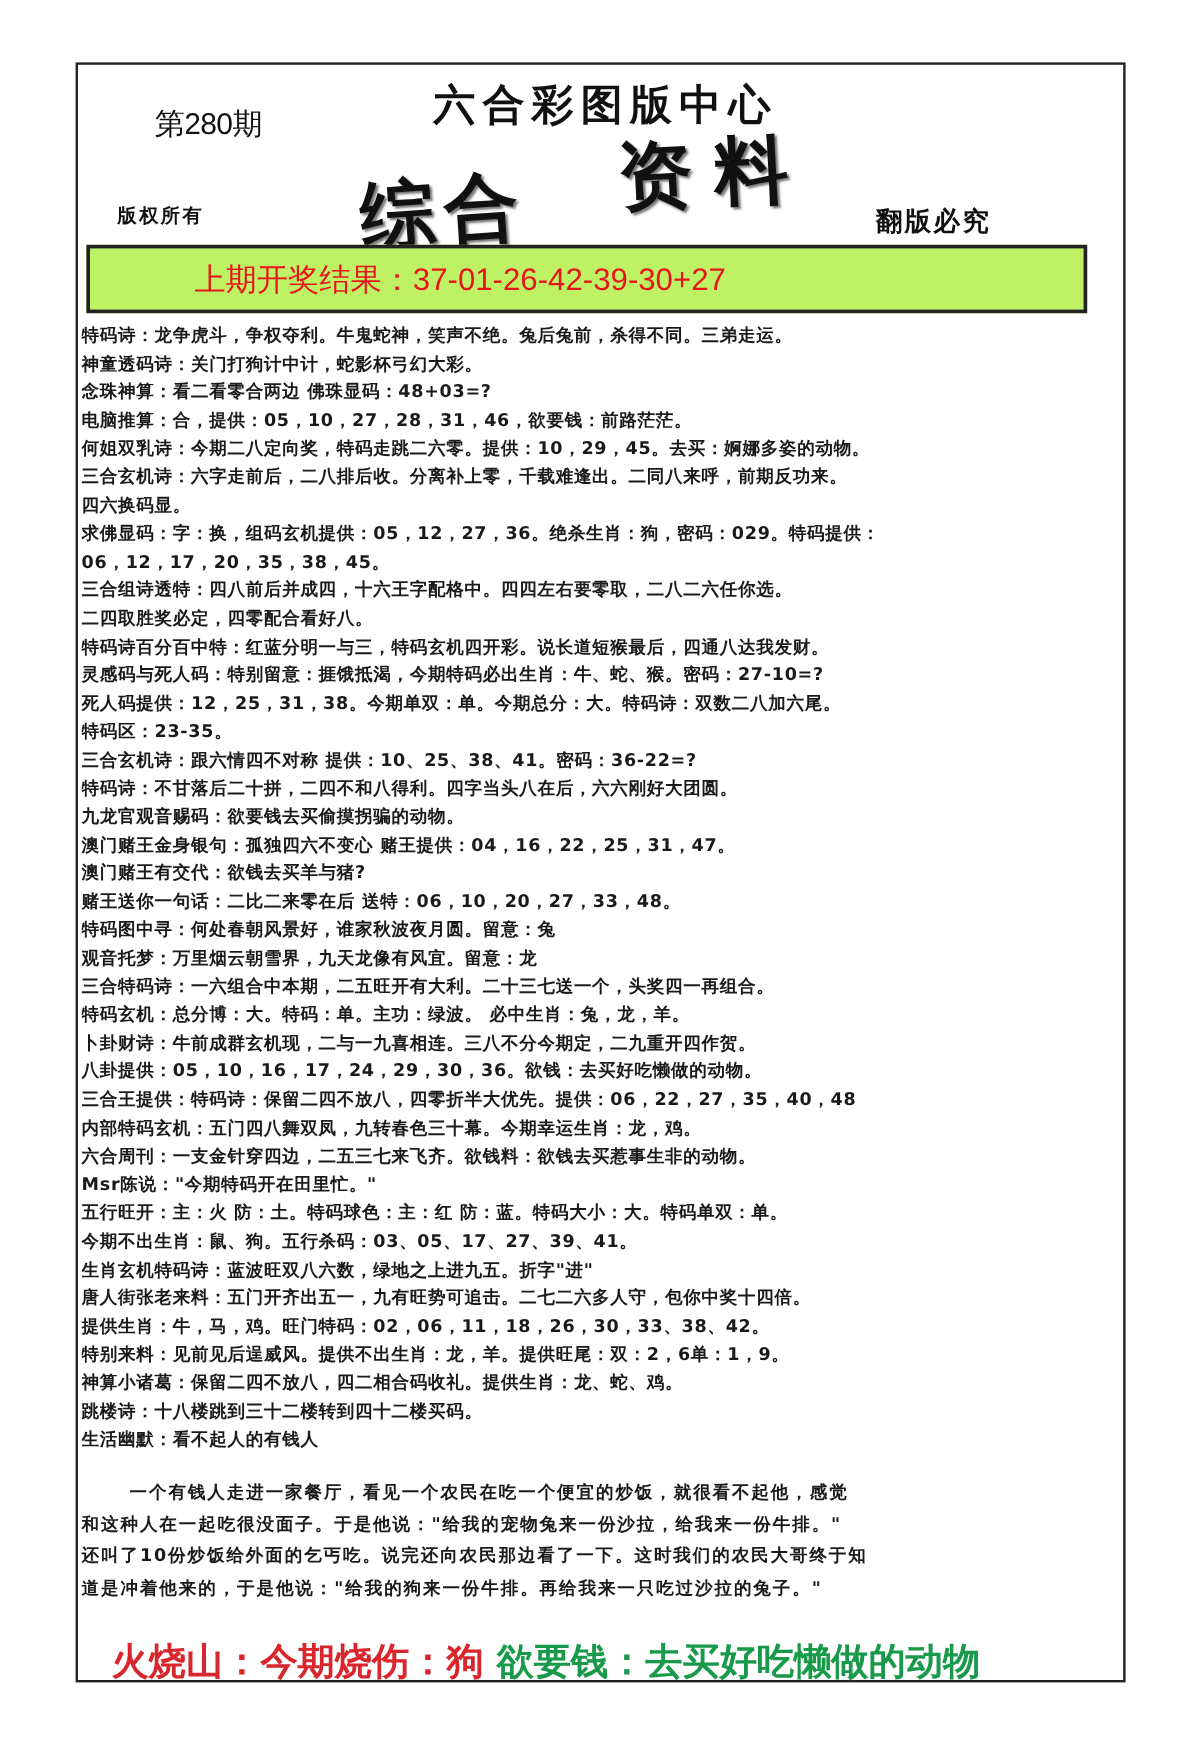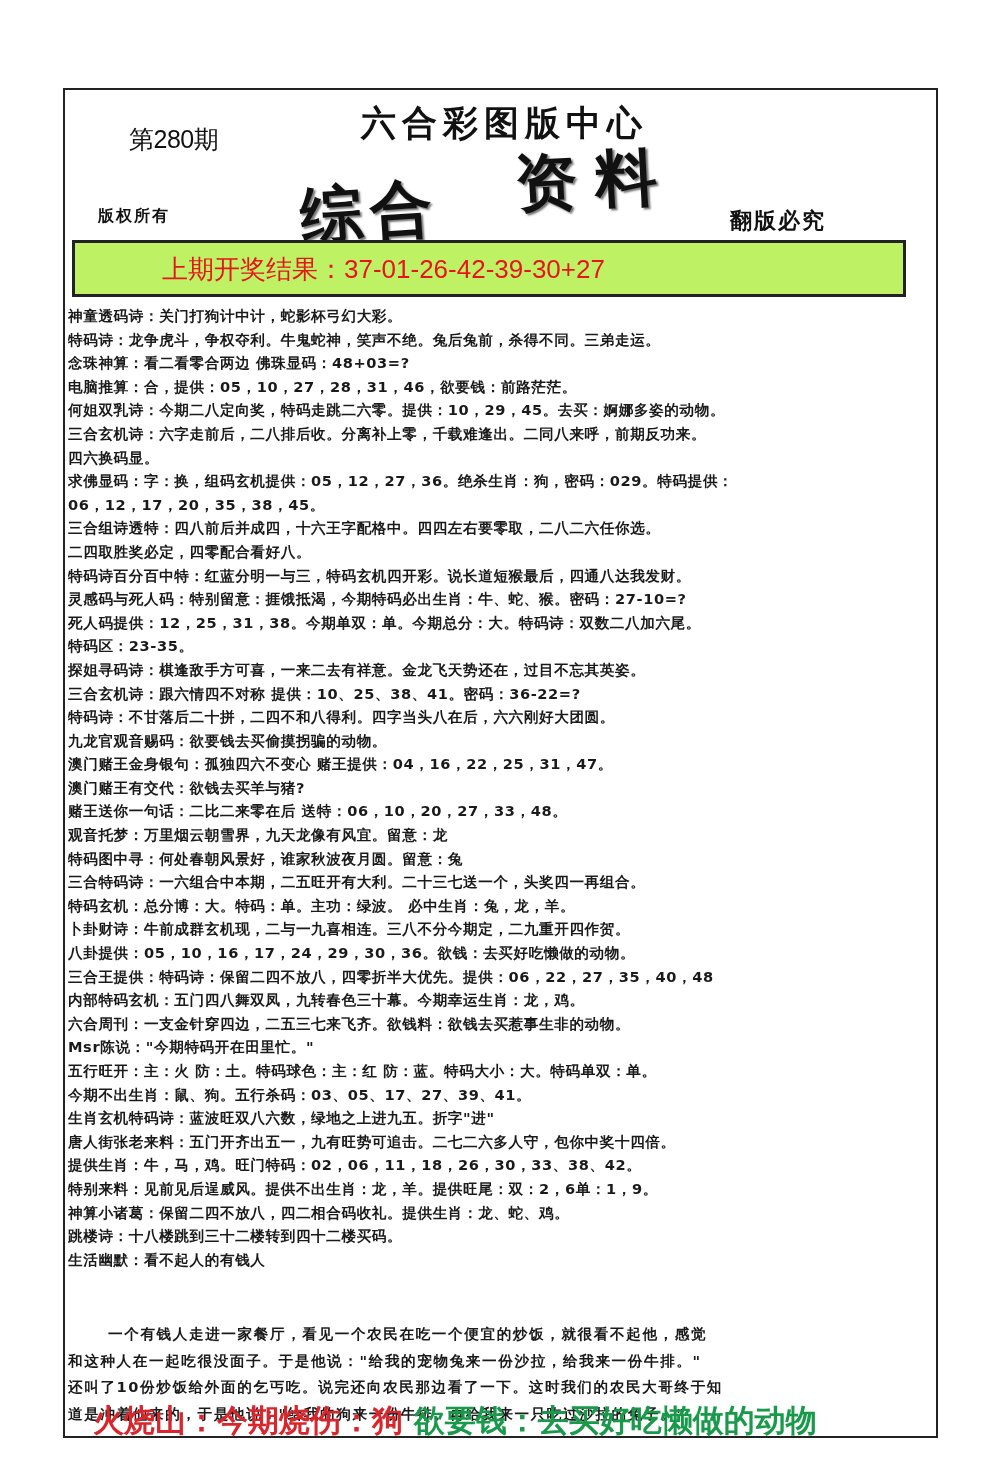--- a/index.html
+++ b/index.html
@@ -1,39 +1,39 @@
 <!DOCTYPE html>
 <html><head>
 <meta charset="utf-8">
 <style>
   html, body { margin:0; padding:0; background:#ffffff; }
   body { width:984px; height:1457px; position:relative; overflow:hidden;
          font-family:"DejaVu Sans", "Liberation Sans", sans-serif; color:#111; }
   .sheet { position:absolute; left:63px; top:52px; width:875px; height:1350px;
-           border:2px solid #222; box-sizing:border-box; background:#fff;margin-top:36px; }
+           border:2px solid #222; box-sizing:border-box; background:#fff; }
   .issue { position:absolute; left:64px; top:33px; font-size:25px; color:#111;
            font-family:"Liberation Sans", sans-serif; letter-spacing:-0.5px; }
   .org-title { position:absolute; left:296px; top:10px; font-size:35px; font-weight:bold;
                letter-spacing:6px; color:#111; font-family:"DejaVu Sans", sans-serif; }
   .big-zong { position:absolute; left:235px; top:80px; font-size:62px; font-weight:bold;
               color:#111; letter-spacing:8px; text-shadow:2px 2px 2px #777;
               font-family:"DejaVu Serif", serif; transform:rotate(-4deg); }
   .big-zi { position:absolute; left:450px; top:48px; font-size:62px; font-weight:bold;
             color:#111; letter-spacing:18px; text-shadow:2px 2px 2px #777;
             font-family:"DejaVu Serif", serif; transform:rotate(-3deg); }
   .copy-left { position:absolute; left:33px; top:116px; font-size:16px; font-weight:bold; letter-spacing:2px; }
   .copy-right { position:absolute; left:665px; top:116px; font-size:22px; font-weight:bold; letter-spacing:2px; }
   .result-box { position:absolute; left:7px; top:150px; width:834px; height:57px;
                 border:3px solid #222; box-sizing:border-box; background:#bef264; }
   .result-text { position:absolute; left:87px; top:9px; font-size:26px; color:#e8141c;
                  font-family:"Liberation Sans", sans-serif; white-space:nowrap; }
   .lines { position:absolute; left:3px; top:214px; width:840px; }
   .line { font-size:14.6px; line-height:23.6px; height:23.6px; white-space:nowrap;
           font-weight:bold; color:#1a1a1a; letter-spacing:0.6px; overflow:hidden; }
-  .story { position:absolute; left:3px; top:1231px; width:835px; }
+  .story { position:absolute; left:3px; top:1177px; width:835px; }
   .story p { margin:0; font-size:14.6px; line-height:26.5px; white-space:nowrap;
              font-weight:bold; color:#1a1a1a; letter-spacing:1.6px; }
   .story p.first { text-indent:40px; }
   .banner { position:absolute; left:28px; top:1310px; white-space:nowrap;
             font-size:31px; font-weight:bold; font-family:"DejaVu Serif", serif; letter-spacing:0px; }
   .banner .red { color:#d8262c; }
   .banner .green { color:#199a4a; }
 </style>
 </head>
 <body>
@@ -44,44 +44,43 @@
   <div class="big-zi">资料</div>
   <div class="big-zong">综合</div>
   <div class="copy-left">版权所有</div>
   <div class="copy-right">翻版必究</div>
 
   <div class="result-box">
     <div class="result-text"><span>上期开奖结果：</span><span>37-01-26-42-39-30+27</span></div>
   </div>
 
   <div class="lines" id="lines">
+      <div class="line">特码诗：龙争虎斗，争权夺利。牛鬼蛇神，笑声不绝。兔后兔前，杀得不同。三弟走运。</div>
       <div class="line">神童透码诗：关门打狗计中计，蛇影杯弓幻大彩。</div>
-      <div class="line">特码诗：龙争虎斗，争权夺利。牛鬼蛇神，笑声不绝。兔后兔前，杀得不同。三弟走运。</div>
       <div class="line">念珠神算：看二看零合两边 佛珠显码：48+03=?</div>
       <div class="line">电脑推算：合，提供：05，10，27，28，31，46，欲要钱：前路茫茫。</div>
       <div class="line">何姐双乳诗：今期二八定向奖，特码走跳二六零。提供：10，29，45。去买：婀娜多姿的动物。</div>
       <div class="line">三合玄机诗：六字走前后，二八排后收。分离补上零，千载难逢出。二同八来呼，前期反功来。</div>
       <div class="line">四六换码显。</div>
       <div class="line">求佛显码：字：换，组码玄机提供：05，12，27，36。绝杀生肖：狗，密码：029。特码提供：</div>
       <div class="line">06，12，17，20，35，38，45。</div>
       <div class="line">三合组诗透特：四八前后并成四，十六王字配格中。四四左右要零取，二八二六任你选。</div>
       <div class="line">二四取胜奖必定，四零配合看好八。</div>
       <div class="line">特码诗百分百中特：红蓝分明一与三，特码玄机四开彩。说长道短猴最后，四通八达我发财。</div>
       <div class="line">灵感码与死人码：特别留意：捱饿抵渴，今期特码必出生肖：牛、蛇、猴。密码：27-10=?</div>
       <div class="line">死人码提供：12，25，31，38。今期单双：单。今期总分：大。特码诗：双数二八加六尾。</div>
       <div class="line">特码区：23-35。</div>
-      <div class="line">探姐寻码诗：棋逢敌手方可喜，一来二去有祥意。金龙飞天势还在，过目不忘其英姿。</div>
       <div class="line">三合玄机诗：跟六情四不对称 提供：10、25、38、41。密码：36-22=?</div>
       <div class="line">特码诗：不甘落后二十拼，二四不和八得利。四字当头八在后，六六刚好大团圆。</div>
       <div class="line">九龙官观音赐码：欲要钱去买偷摸拐骗的动物。</div>
       <div class="line">澳门赌王金身银句：孤独四六不变心 赌王提供：04，16，22，25，31，47。</div>
       <div class="line">澳门赌王有交代：欲钱去买羊与猪?</div>
       <div class="line">赌王送你一句话：二比二来零在后 送特：06，10，20，27，33，48。</div>
+      <div class="line">特码图中寻：何处春朝风景好，谁家秋波夜月圆。留意：兔</div>
       <div class="line">观音托梦：万里烟云朝雪界，九天龙像有风宜。留意：龙</div>
-      <div class="line">特码图中寻：何处春朝风景好，谁家秋波夜月圆。留意：兔</div>
       <div class="line">三合特码诗：一六组合中本期，二五旺开有大利。二十三七送一个，头奖四一再组合。</div>
       <div class="line">特码玄机：总分博：大。特码：单。主功：绿波。  必中生肖：兔，龙，羊。</div>
       <div class="line">卜卦财诗：牛前成群玄机现，二与一九喜相连。三八不分今期定，二九重开四作贺。</div>
       <div class="line">八卦提供：05，10，16，17，24，29，30，36。欲钱：去买好吃懒做的动物。</div>
       <div class="line">三合王提供：特码诗：保留二四不放八，四零折半大优先。提供：06，22，27，35，40，48</div>
       <div class="line">内部特码玄机：五门四八舞双凤，九转春色三十幕。今期幸运生肖：龙，鸡。</div>
       <div class="line">六合周刊：一支金针穿四边，二五三七来飞齐。欲钱料：欲钱去买惹事生非的动物。</div>
       <div class="line">Msr陈说："今期特码开在田里忙。"</div>
       <div class="line">五行旺开：主：火 防：土。特码球色：主：红 防：蓝。特码大小：大。特码单双：单。</div>
       <div class="line">今期不出生肖：鼠、狗。五行杀码：03、05、17、27、39、41。</div>

